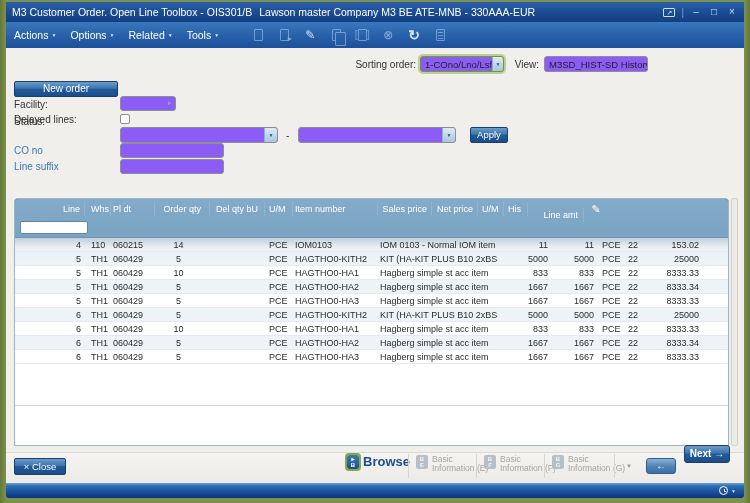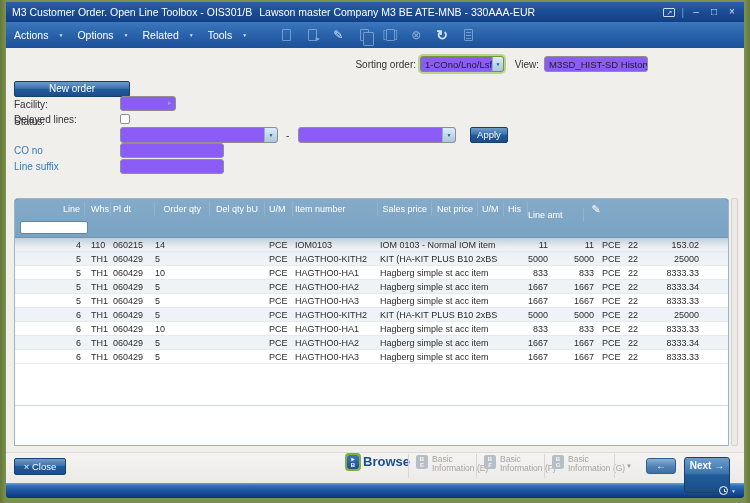--- a/index.html
+++ b/index.html
@@ -16,21 +16,21 @@
   .title-text { white-space:nowrap; }
   .title-sub { margin-left:7px; white-space:nowrap; }
   .tb-right { margin-left:auto; display:flex; align-items:center; gap:6px; }
   .winbtn { color:#cfe0f2; font-size:10px; line-height:10px; width:12px; text-align:center; cursor:default; }
   .popout { width:12px; height:9px; border:1px solid #cfe0f2; border-radius:1px; position:relative; font-size:7px; color:#cfe0f2; text-align:center; line-height:8px; }
   .tb-sep { color:#7da0cc; font-size:10px; }
 
   
   .menubar { height:26px; flex:0 0 26px; background:linear-gradient(180deg,#3a77bd 0%,#2760a8 55%,#1c509a 100%);
     display:flex; align-items:center; padding:0 8px; color:#fff; }
-  .menu-item { font-size:10.5px; margin-right:14px; display:flex; align-items:center; gap:10px; cursor:default; }
+  .menu-item { font-size:10.5px; margin-right:14px; display:flex; align-items:center; gap:3px; cursor:default; }
   .menu-item::first-letter { text-decoration:underline; }
   .menu-caret { font-size:5px; color:#d7e4f2; }
   .tools { display:flex; align-items:center; gap:12px; margin-left:18px; }
   .toolbtn { width:14px; height:15px; display:flex; align-items:center; justify-content:center; opacity:.55; }
   .toolbtn.bright { opacity:1; }
   .glyph-ico { color:#d6e5f5; font-size:12px; line-height:12px; }
   .pg { width:9px; height:12px; border:1px solid #b4cdea; border-radius:1px; position:relative; display:inline-block; }
   .pg.lines::before { content:''; position:absolute; left:1px; right:1px; top:2px; height:8px;
     background:repeating-linear-gradient(180deg,#b4cdea 0,#b4cdea 1px,transparent 1px,transparent 3px); }
   .pg.cursor::after { content:'▸'; position:absolute; right:-4px; bottom:-3px; font-size:8px; color:#e4eefa; }
@@ -71,33 +71,33 @@
   .hc { font-size:9px; color:#fff; white-space:nowrap; overflow:hidden; border-right:1px solid #93b4cd; height:14px; line-height:14px; }
   .filterrow { display:flex; height:19px; align-items:center; }
   .line-filter { margin-left:5px; width:68px; height:13px; background:#fff; border:1px solid #5f87a8; border-radius:2px; font-size:9px; padding:0 2px; outline:none; }
   .tbody { flex:1 1 auto; position:relative; background:linear-gradient(180deg,#c2cfda 0,#e9eef3 9px,#ffffff 22px); }
   .trow { display:flex; height:14px; align-items:center; border-bottom:1px solid #e6eaee; }
   .trow.alt { background:rgba(232,239,246,.75); }
   .tcell { font-size:9px; color:#2b2b2b; white-space:nowrap; overflow:hidden; }
   .c0 { width:70px; text-align:right; padding-right:4px; }
   .c1 { width:26px; padding-left:6px; }
   .c2 { width:44px; padding-left:2px; }
-  .c3 { width:55px; text-align:left; padding-right:8px; }
+  .c3 { width:55px; text-align:center; padding-right:8px; }
   .c4 { width:55px; text-align:right; padding-right:6px; }
   .c5 { width:28px; padding-left:4px; }
   .c6 { width:85px; padding-left:2px; }
   .c7 { width:120px; padding-left:2px; }
   .c8 { width:54px; text-align:right; padding-right:4px; }
   .c9 { width:46px; text-align:right; padding-right:4px; }
   .c10 { width:26px; padding-left:4px; }
   .c11 { width:24px; padding-left:4px; }
   .c12 { width:56px; text-align:right; padding-right:5px; }
   .cedit { width:24px; text-align:center; }
   .hc.c0 { text-align:right; } .hc.c3 { text-align:right; } .hc.c4 { text-align:right; }
-  .hc.c8 { text-align:right; } .hc.c9 { text-align:right; } .hc.c12 { text-align:left;margin-top:12px; }
+  .hc.c8 { text-align:right; } .hc.c9 { text-align:right; } .hc.c12 { text-align:right;margin-top:12px; }
   .hc.cedit { border-right:none; color:#fff; font-size:11px; }
   .page-sep { position:absolute; left:0; right:0; top:167px; height:1px; background:#d2d7db; }
   .scrollstrip { position:absolute; left:725px; top:150px; width:7px; height:248px; background:#eceae7; border:1px solid #d3d1cd; border-radius:2px; }
 
   
   .footerbar { position:absolute; left:0; right:0; top:404px; height:31px;
     background:linear-gradient(180deg,#f5f4f2 0%,#eceae7 100%); border-top:1px solid #dddbd7; }
   .panel-item { position:absolute; display:flex; gap:4px; align-items:flex-start; }
   .p-ico { width:12px; height:14px; border-radius:2px; display:flex; flex-direction:column; align-items:center; justify-content:center; font-size:6px; line-height:6px; color:#fff; font-weight:bold; }
   .p-ico.blue { background:linear-gradient(180deg,#3c78b4,#1d5091); position:relative; }
@@ -191,21 +191,21 @@
       <div class="fld selectbox focus-green" style="top:8px;right:240px;width:84px;height:16px;">
         <span class="sel-val">1-COno/Lno/Lsf</span>
         <span class="sel-btn">▼</span>
       </div>
       <span class="lbl" style="top:11px;right:205px;">View:</span>
       <div class="fld selectbox" style="top:8px;right:96px;width:104px;height:16px;">
         <span class="sel-val">M3SD_HIST-SD History</span>
 
       </div>
 
-      <div class="btn-blue" style="left:8px;top:33px;width:116px;height:16px;font-size:10px;line-height:14px;">New order</div>
+      <div class="btn-blue" style="left:8px;top:33px;width:104px;height:16px;font-size:10px;line-height:14px;">New order</div>
 
       <span class="lbl" style="left:8px;top:51px;">Facility:</span>
       <input class="fld" style="left: 114px; top: 48px; width: 56px; height: 15px;">
       <span class="browse-mark" style="left:162px;top:51px;">▸</span>
 
       <span class="lbl" style="left:8px;top:66px;">Delayed lines:</span>
       <span class="checkbox" style="left:114px;top:66px;"></span>
 
       <span class="lbl" style="left:8px;top:68px;">Status:</span>
       <div class="fld selectbox" style="left:114px;top:79px;width:158px;height:16px;">
@@ -435,21 +435,21 @@
           </span>
         <span class="p-label"><span>Basic</span><br><span>Information (G)</span></span>
       </div>
       <div class="v-div" style="left:608px;"></div>
 
       <span class="drop-caret" style="left:620px;top:415px;">▼</span>
 
       <div class="backbtn" style="left:640px;top:410px;width:30px;height:16px;">
         <span>←</span>
       </div>
-      <div class="btn-blue nextbtn" style="left:678px;top:409px;width:46px;height:36px;">
+      <div class="btn-blue nextbtn" style="left:678px;top:397px;width:46px;height:18px;">
         <span>Next</span>
         <span>→</span>
       </div>
 
     </div>
 
     <div class="statusbar">
       <span class="clock"></span>
       <span class="status-caret">▼</span>
     </div>

